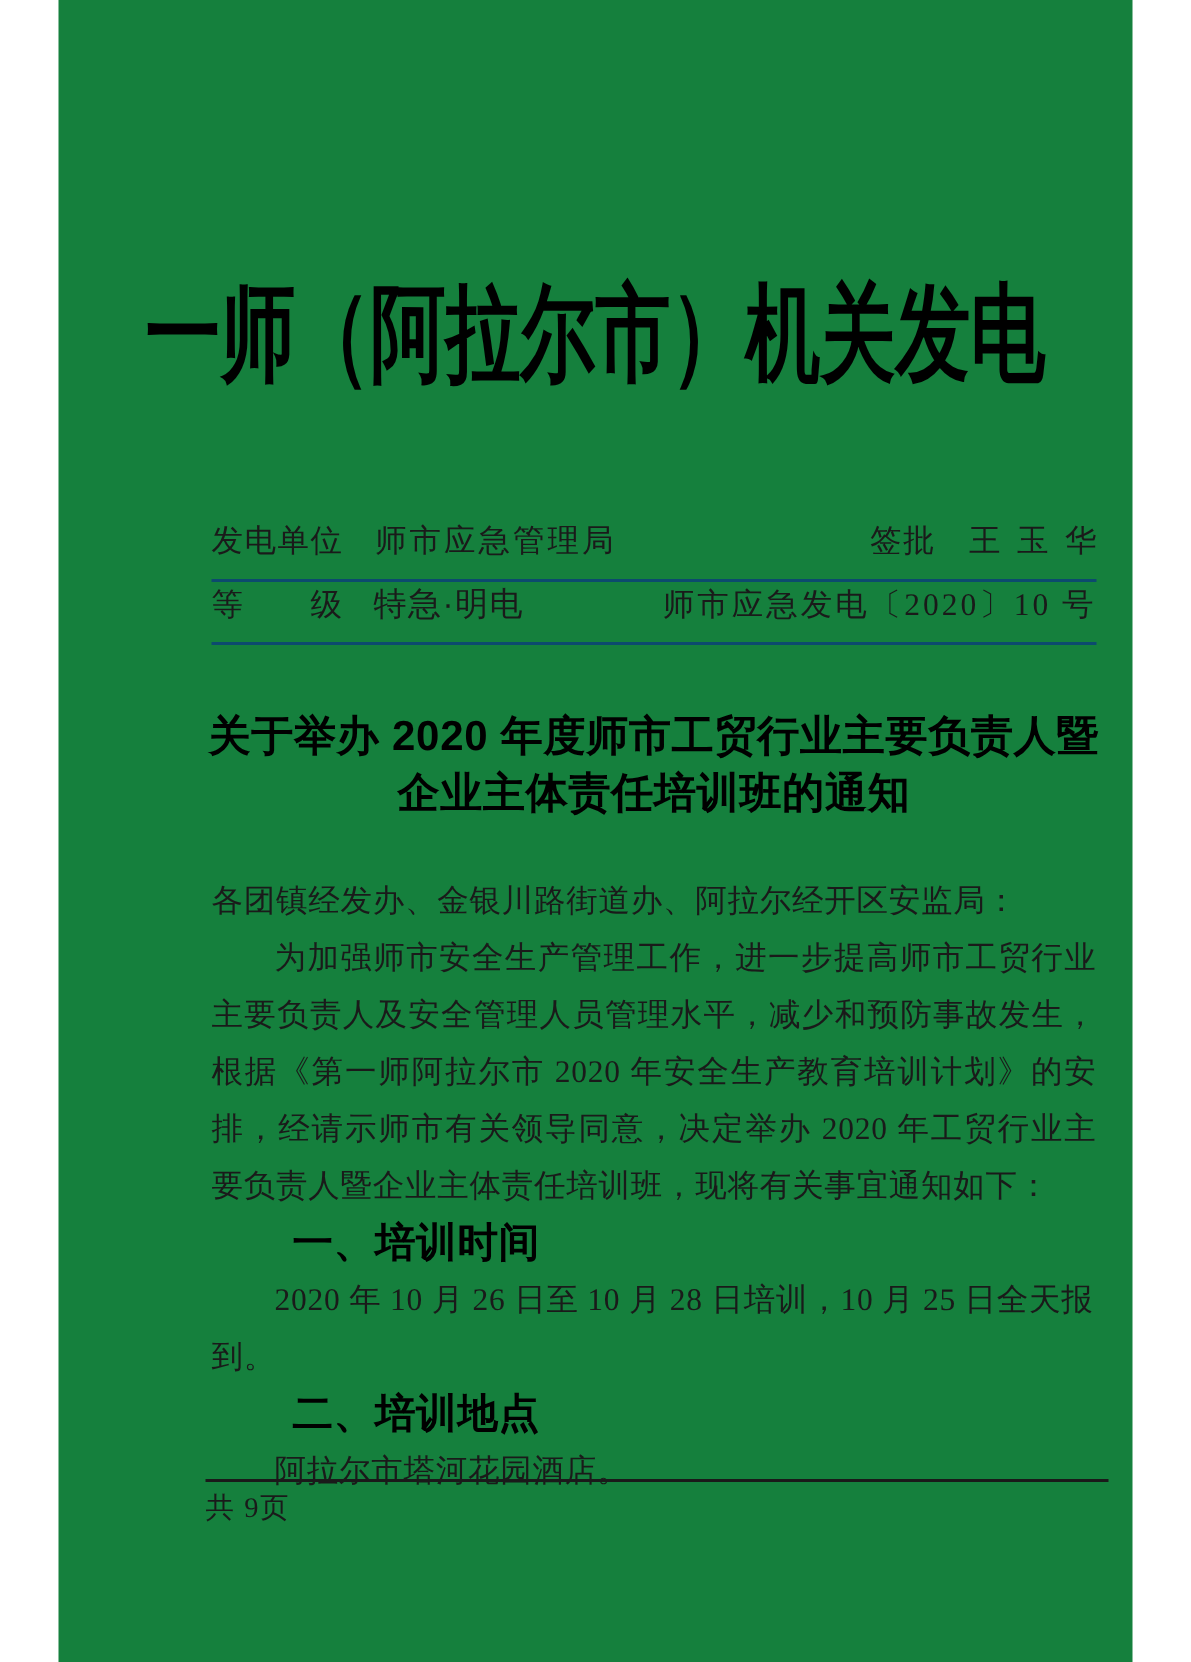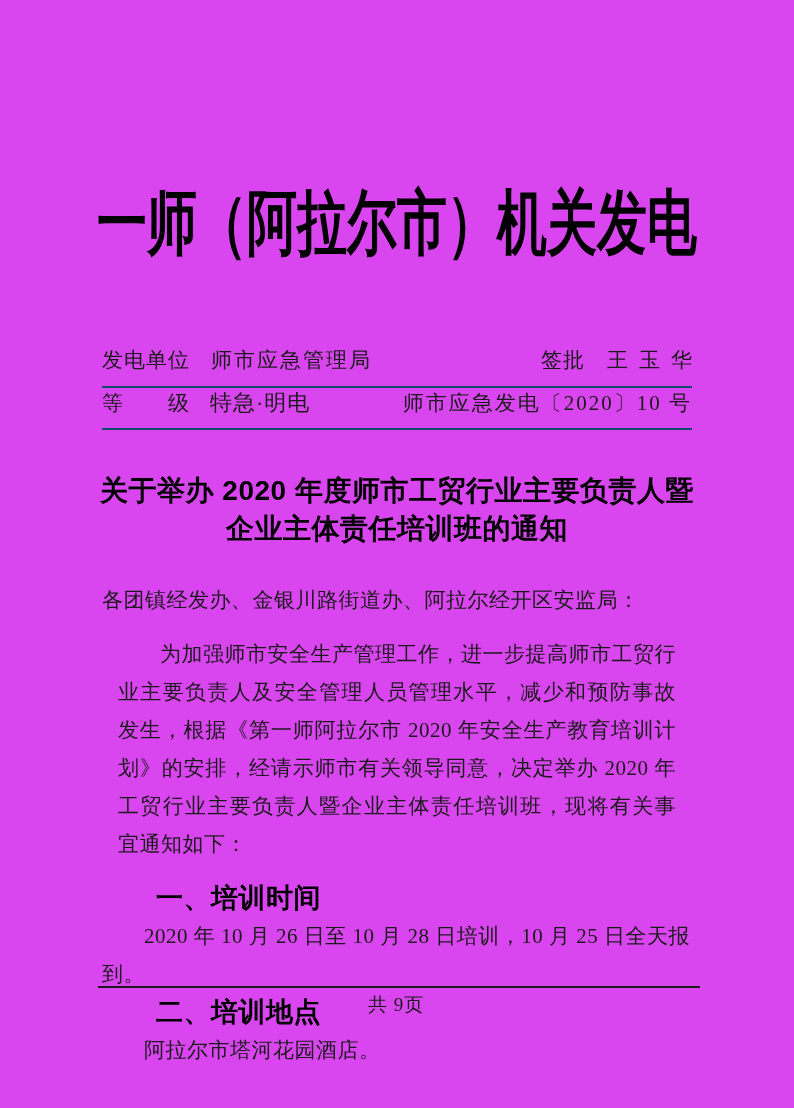--- a/index.html
+++ b/index.html
@@ -2,24 +2,24 @@
 <html><head>
 <meta charset="utf-8">
 <style>
   html, body {
     margin: 0;
     padding: 0;
     background: #ffffff;
   }
   .page {
     position: relative;
-    width: 794px;
+    width: 716px;
     height: 1108px;
     margin: 0 auto;
-    background: #d946ef;
+    background: #15803d;
     color: #111111;
     font-family: "Liberation Serif", "DejaVu Serif", serif;
     overflow: hidden;
   }
 
   
   .masthead {
     position: absolute;
     top: 168px;
     left: 0;
@@ -110,21 +110,21 @@
     width: 590px;
     font-size: 21px;
     line-height: 38px;
     color: #1a1a1a;
     letter-spacing: 0.5px;
   }
   .salutation {
     margin: 0;
   }
   .para {
-    margin: 16px;
+    margin: 0;
     text-indent: 2em;
     text-align: justify;
   }
   .section-heading {
     margin: 0;
     text-indent: 2em;
     font-family: Liberation Sans, sans-serif;
     font-weight: 700;
     font-size: 27px;
     color: #000000;
@@ -141,21 +141,21 @@
     left: 98px;
     width: 602px;
     height: 0;
     border-top: 2px solid #1a1a1a;
   }
   .footer-pagecount {
     position: absolute;
     top: 992px;
     left: 98px;
     width: 596px;
-    text-align: center;
+    text-align: left;
     font-size: 19px;
     color: #1a1a1a;
     letter-spacing: 1px;
   }
 </style>
 </head>
 <body>
 
 <div class="page">
 

